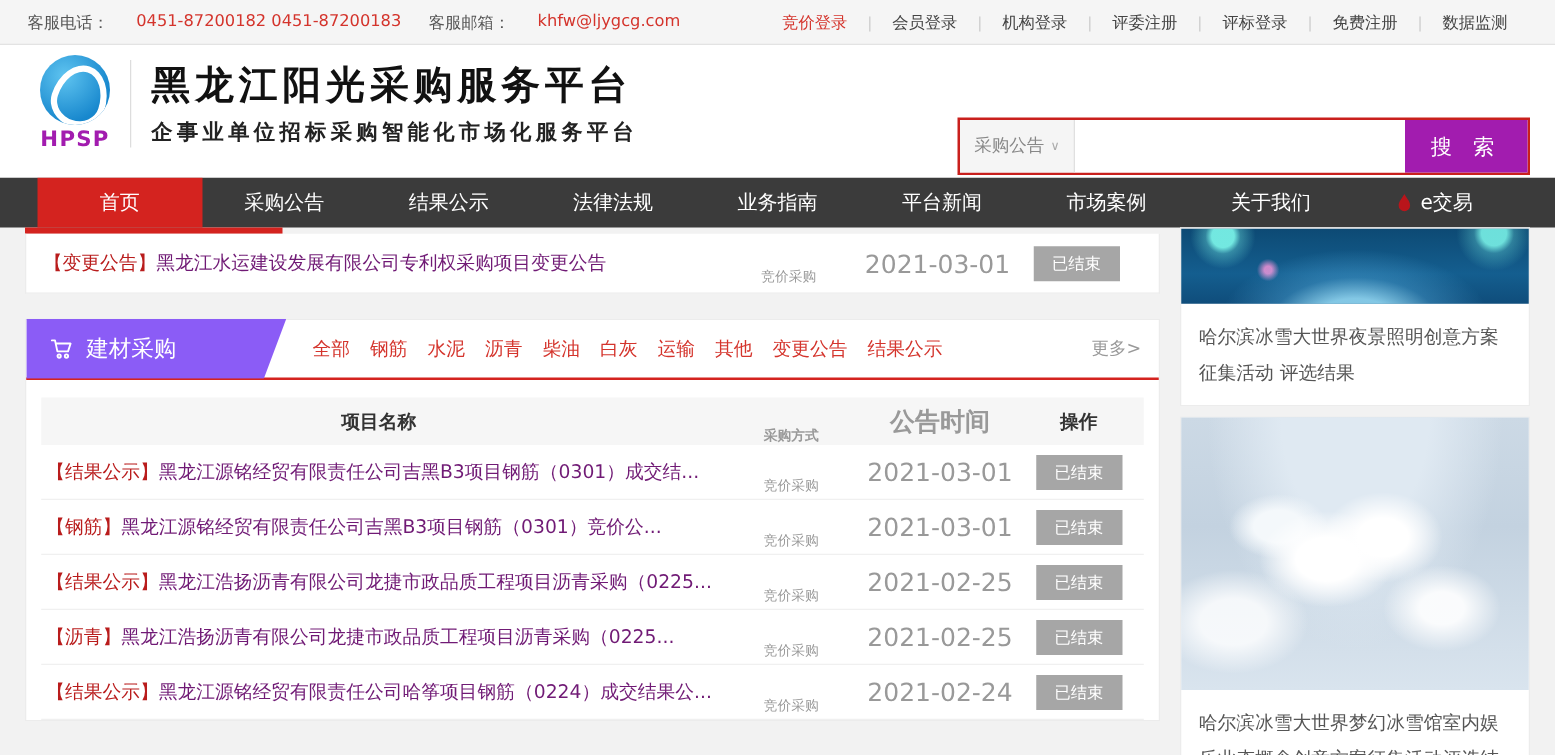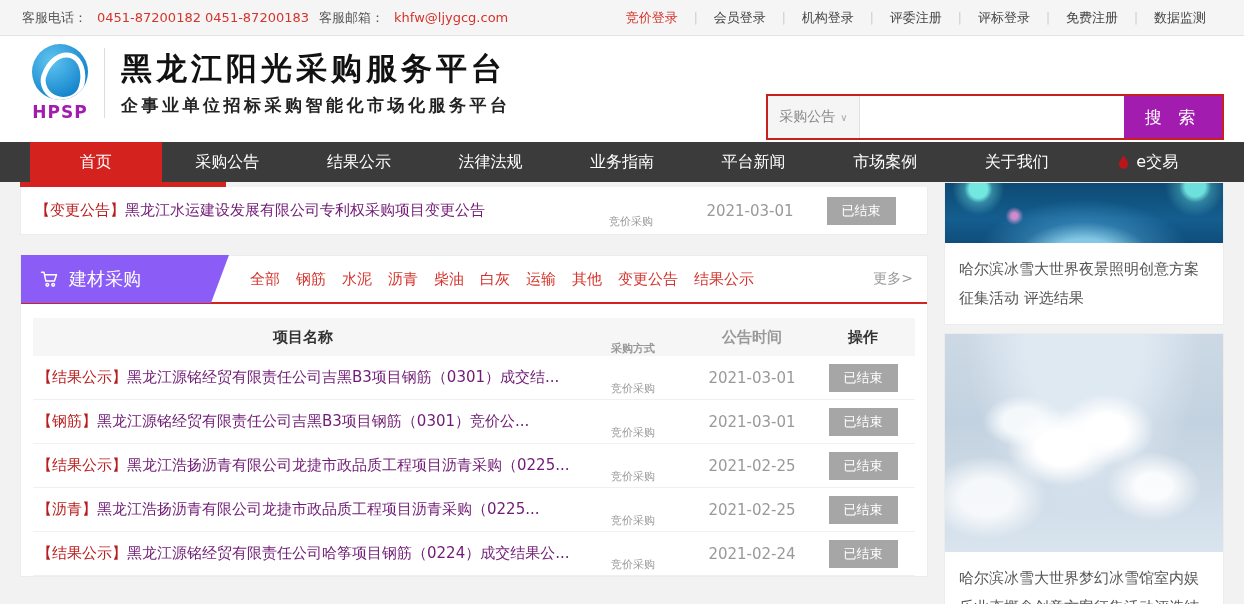--- a/index.html
+++ b/index.html
@@ -2,21 +2,21 @@
 <html><head>
 <meta charset="utf-8">
 <style>
   * { margin:0; padding:0; box-sizing:border-box; }
   html,body { width:1244px; height:604px; overflow:hidden;
     font-family:"DejaVu Sans","Liberation Sans",sans-serif; background:#f2f2f2; }
 
   
   .topbar { height:36px; background:#f5f5f5; border-bottom:1px solid #e3e3e3;
     display:flex; align-items:center; justify-content:space-between; padding:0 22px; font-size:13px; color:#555; }
-  .topbar .left { display:flex; align-items:center; gap:10px; }
+  .topbar .left { display:flex; align-items:center; gap:22px; }
   .topbar .red { color:#d4342c; }
   .toplinks { display:flex; align-items:center; }
   .toplinks a { color:#444; text-decoration:none; padding:0 16px; font-size:13px; cursor:pointer; }
   .toplinks a.active { color:#d4342c; }
   .toplinks .sep { color:#ccc; font-size:12px; }
 
   
   .header { height:106px; background:#fff; position:relative; }
   .brand { position:absolute; left:28px; top:8px; display:flex; align-items:center; }
   .logo { width:64px; text-align:center; }
@@ -56,21 +56,21 @@
   
   .tab-remnant { width:206px; height:5px; background:#d4231f; }
 
   .notice-box { background:#fff; border:1px solid #ececec; border-top:none; height:48px;
     display:flex; align-items:center; padding:0 14px; }
 
   .row-tag { color:#b91c1c; font-size:15px; white-space:nowrap; }
   .row-title { color:#701a75; font-size:15px; white-space:nowrap; overflow:hidden; cursor:pointer; }
   .row-fill { flex:1; }
   .row-method { width:120px; text-align:center; color:#999; font-size:11px;margin-top:22px; }
-  .row-date { width:118px; text-align:center; color:#999; font-size:15px; }
+  .row-date { width:118px; text-align:center; color:#999; font-size:20px; }
   .row-action { width:104px; text-align:center; }
   .status-btn { display:inline-block; background:#a6a6a6; color:#fff; font-size:13px;
     padding:5px 15px; cursor:default; }
 
   
   .section { margin-top:20px; background:#fff; border:1px solid #ececec; }
   .section-head { height:48px; display:flex; align-items:center; border-bottom:2px solid #d4231f; position:relative; }
   .section-tab { height:48px; width:208px; background:#8b5cf6; color:#fff; display:flex;
     align-items:center; padding-left:18px; gap:10px; font-size:18px;
     clip-path:polygon(0 0,100% 0,calc(100% - 18px) 100%,0 100%); }

